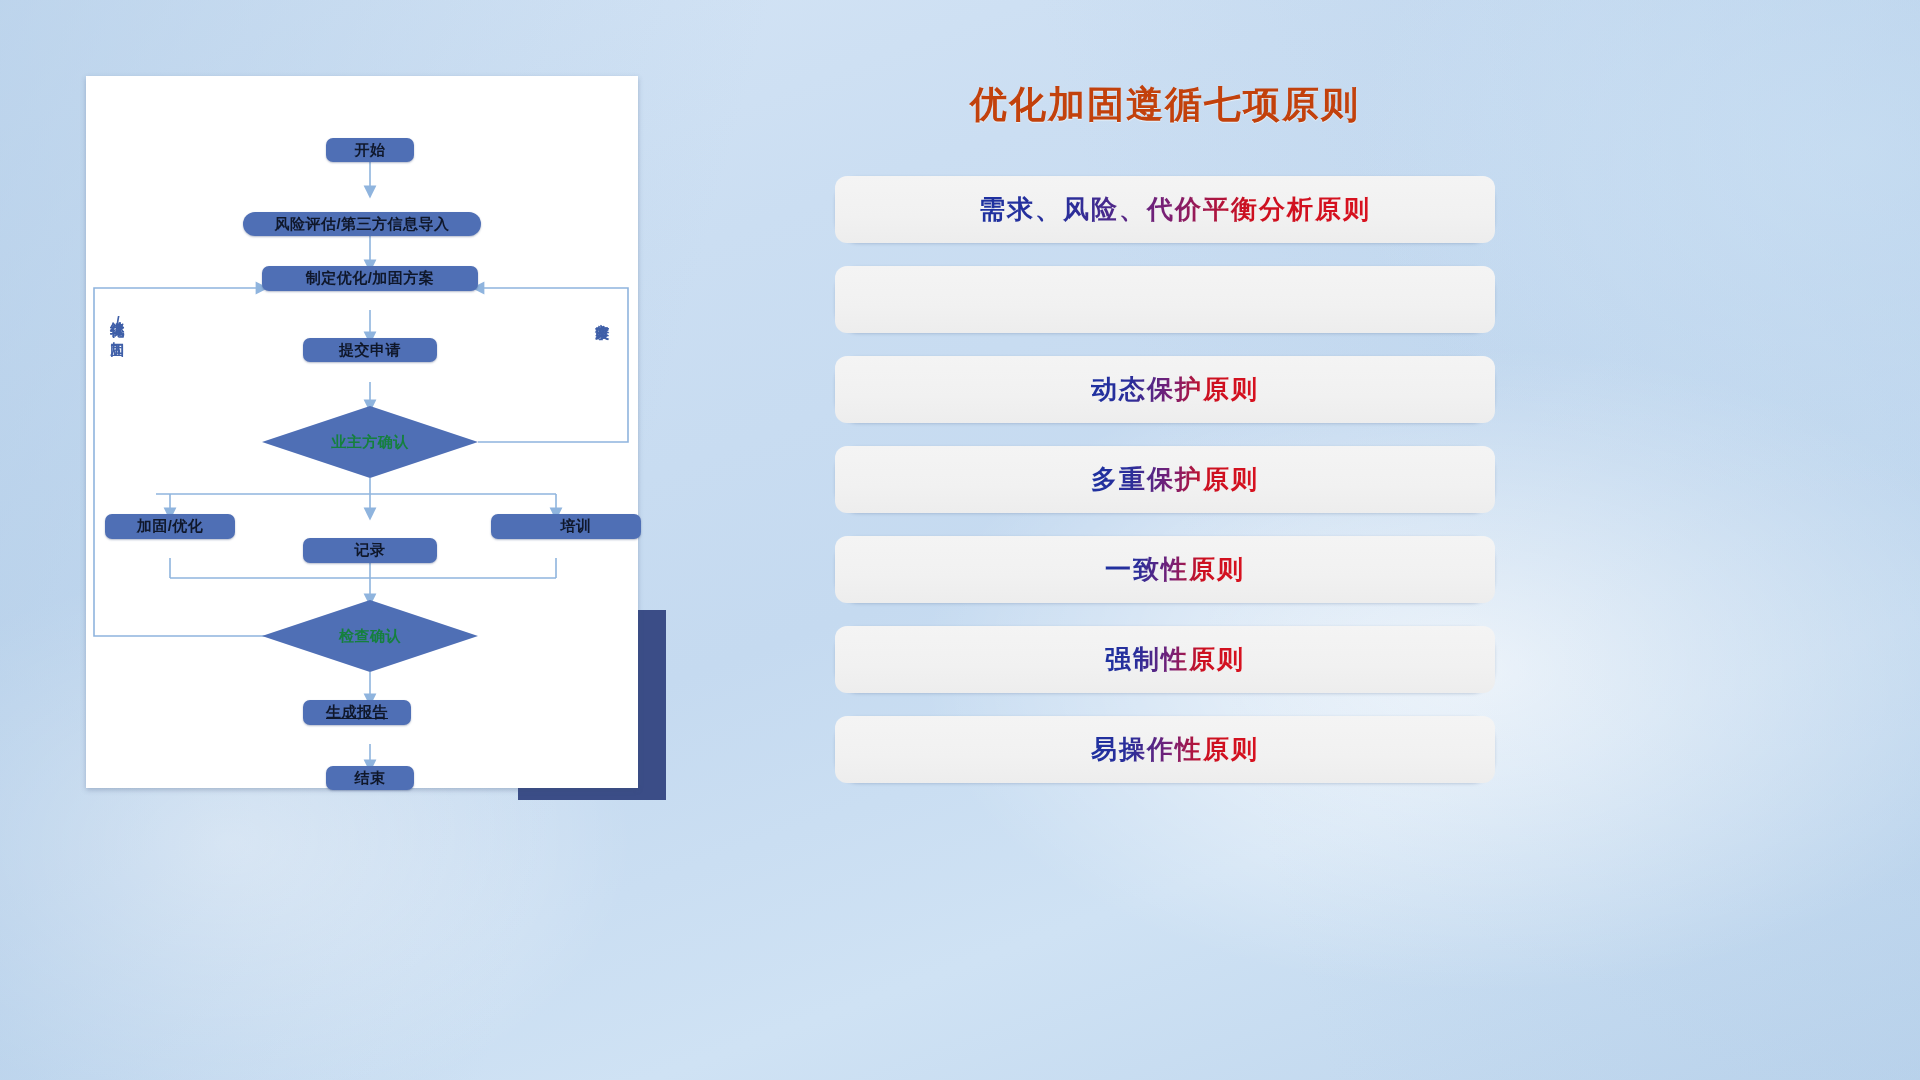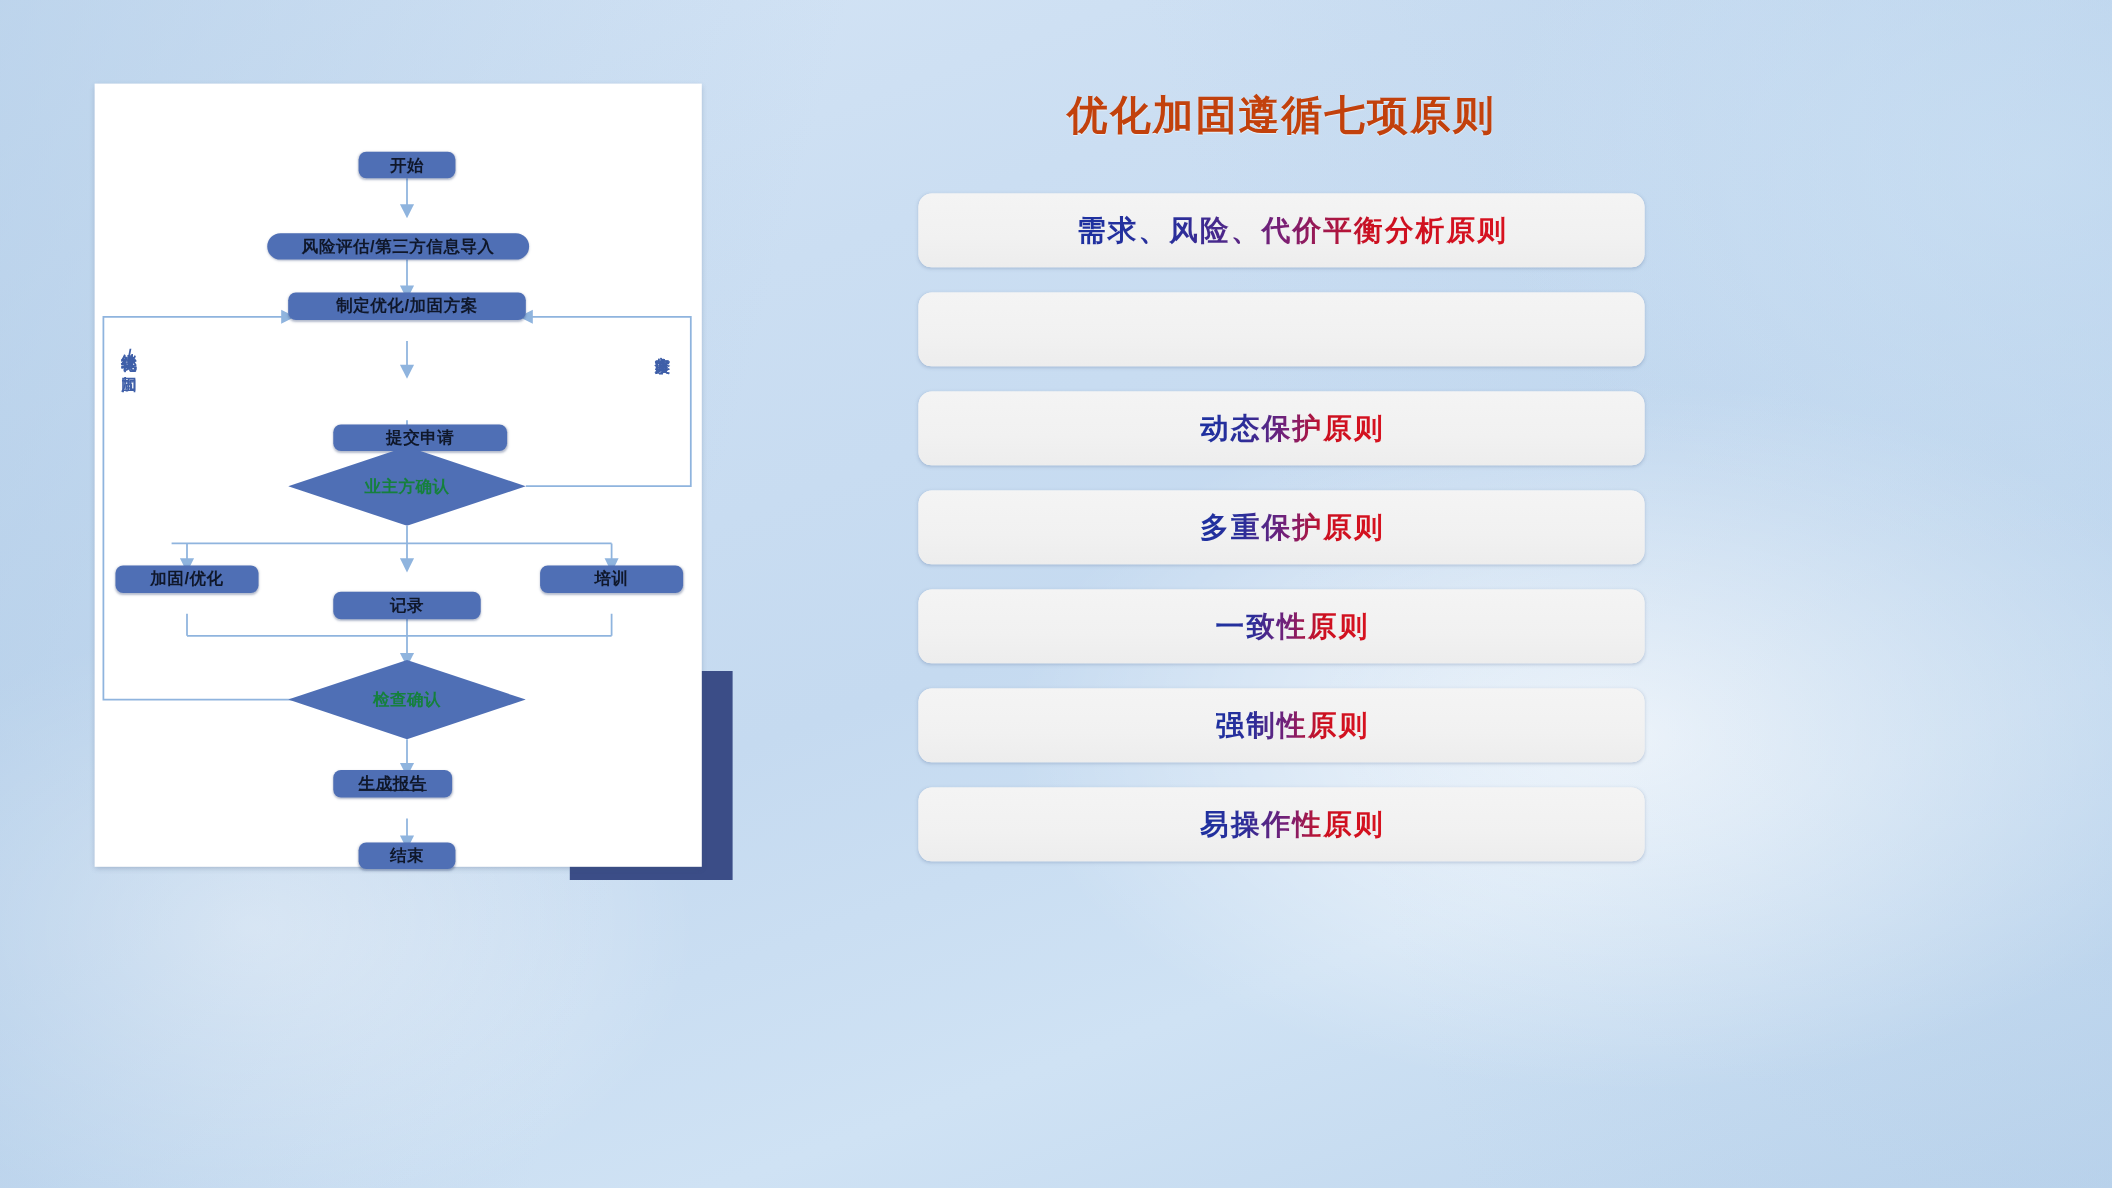--- a/index.html
+++ b/index.html
@@ -36,21 +36,21 @@
     writing-mode:vertical-rl;text-orientation:upright;line-height:1.12;letter-spacing:1px;}
   .diamond-wrap{position:absolute;}
   .diamond-wrap svg{display:block;}
   .diamond-label{position:absolute;inset:0;display:flex;align-items:center;justify-content:center;
     color:#15803d;font-size:15px;font-weight:bold;pointer-events:none;letter-spacing:.5px;}
   #wires{position:absolute;left:0;top:0;width:552px;height:712px;}
   
   #right{position:absolute;left:835px;top:80px;width:660px;}
   #title{font-size:37px;font-weight:bold;color:#c2410c;letter-spacing:2px;
     text-align:center;margin:0 0 46px 0;text-shadow:0 1px 1px rgba(255,255,255,.6);}
-  .card{position:relative;height:67px;margin-bottom:23px;border-radius:12px;
+  .card{position:relative;height:67px;margin-bottom:23px;border-radius:24px;
     background:linear-gradient(180deg,#f4f4f4 0%,#f2f2f2 55%,#eeeeee 100%);
     display:flex;align-items:center;justify-content:center;
     box-shadow:0 1px 3px rgba(70,95,140,.25);padding-left:20px;}
   .card:before{content:"";position:absolute;inset:-2px;border-radius:13px;z-index:-1;
     background:linear-gradient(178deg,#3b63ae 0%,#4a5fa2 30%,#8a3b72 62%,#d81020 88%,#e0141f 100%);}
   .card-inner{position:absolute;inset:0;border-radius:12px;
     background:linear-gradient(180deg,#f4f4f4 0%,#f1f1f1 60%,#ededed 100%);}
   .card-text{position:relative;font-size:26px;font-weight:bold;letter-spacing:2px;
     background:linear-gradient(95deg,#1d31a0 0%,#2b2e9a 24%,#7a1f74 48%,#cc1020 68%,#d8121f 100%);
     -webkit-background-clip:text;background-clip:text;color:transparent;
@@ -108,40 +108,40 @@
     </div>
 
     <div class="node" style="left:157px;top:136px;width:238px;height:24px;border-radius:12px;">
       <span>风险评估/第三方信息导入</span>
     </div>
 
     <div class="node" style="left:176px;top:190px;width:216px;height:25px;">
       <span>制定优化/加固方案</span>
     </div>
 
-    <div class="node" style="left:217px;top:262px;width:158px;height:24px;margin-top:48px;">
+    <div class="node" style="left:217px;top:262px;width:134px;height:24px;">
       <span>提交申请</span>
     </div>
 
     <div class="diamond-wrap" style="left:176px;top:330px;width:216px;height:72px;">
       <svg width="216" height="72" viewBox="0 0 216 72" xmlns="http://www.w3.org/2000/svg">
         <polygon points="108,0 216,36 108,72 0,36" fill="#4F6FB5"></polygon>
       </svg>
       <div class="diamond-label">业主方确认</div>
     </div>
 
     <div class="node" style="left:19px;top:438px;width:130px;height:25px;">
       <span>加固/优化</span>
     </div>
 
     <div class="node" style="left:217px;top:462px;width:134px;height:25px;">
       <span>记录</span>
     </div>
 
-    <div class="node" style="left:405px;top:438px;width:130px;height:25px;">
+    <div class="node" style="left:405px;top:438px;width:130px;height:25px;padding-left:20px;">
       <span>培训</span>
     </div>
 
     <div class="diamond-wrap" style="left:176px;top:524px;width:216px;height:72px;">
       <svg width="216" height="72" viewBox="0 0 216 72" xmlns="http://www.w3.org/2000/svg">
         <polygon points="108,0 216,36 108,72 0,36" fill="#4F6FB5"></polygon>
       </svg>
       <div class="diamond-label">检查确认</div>
     </div>
 

